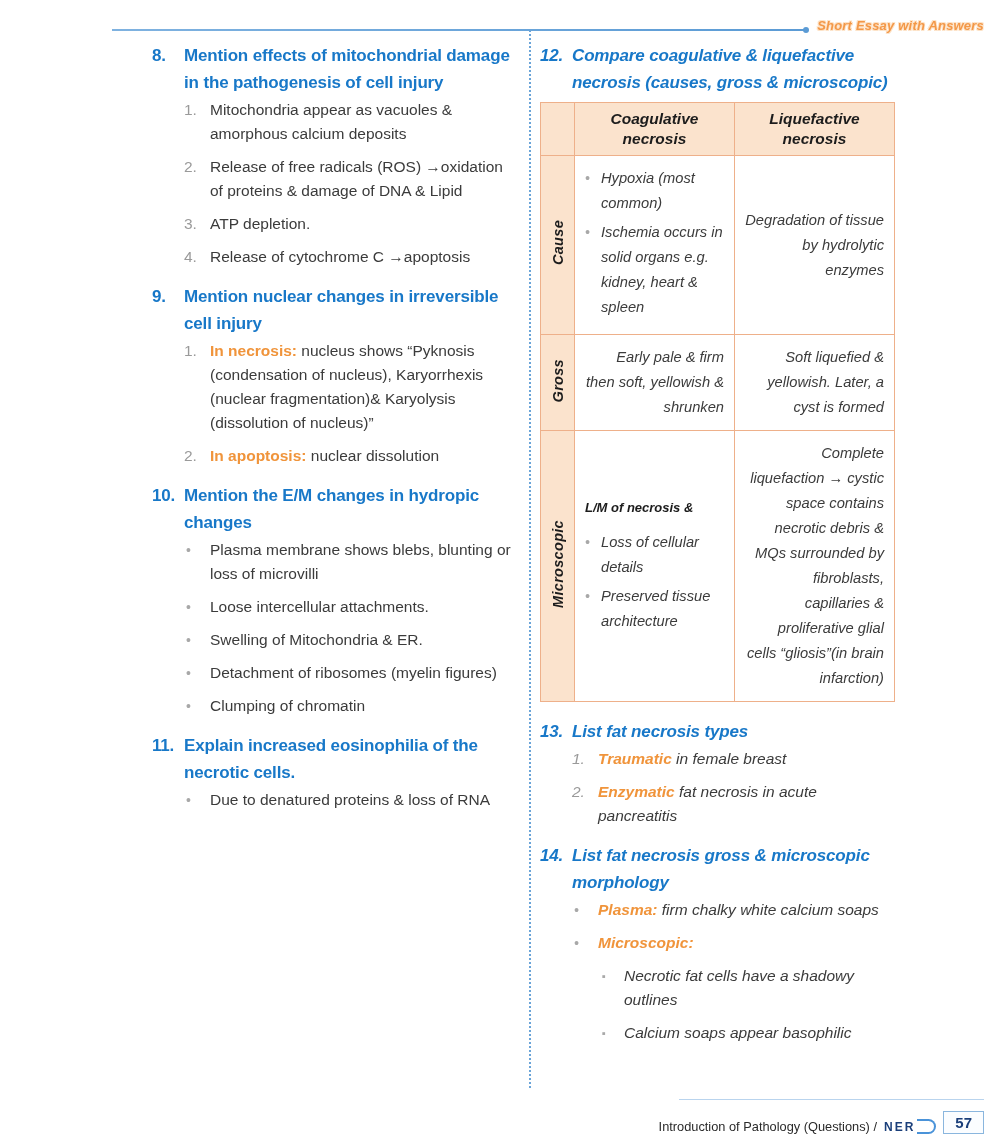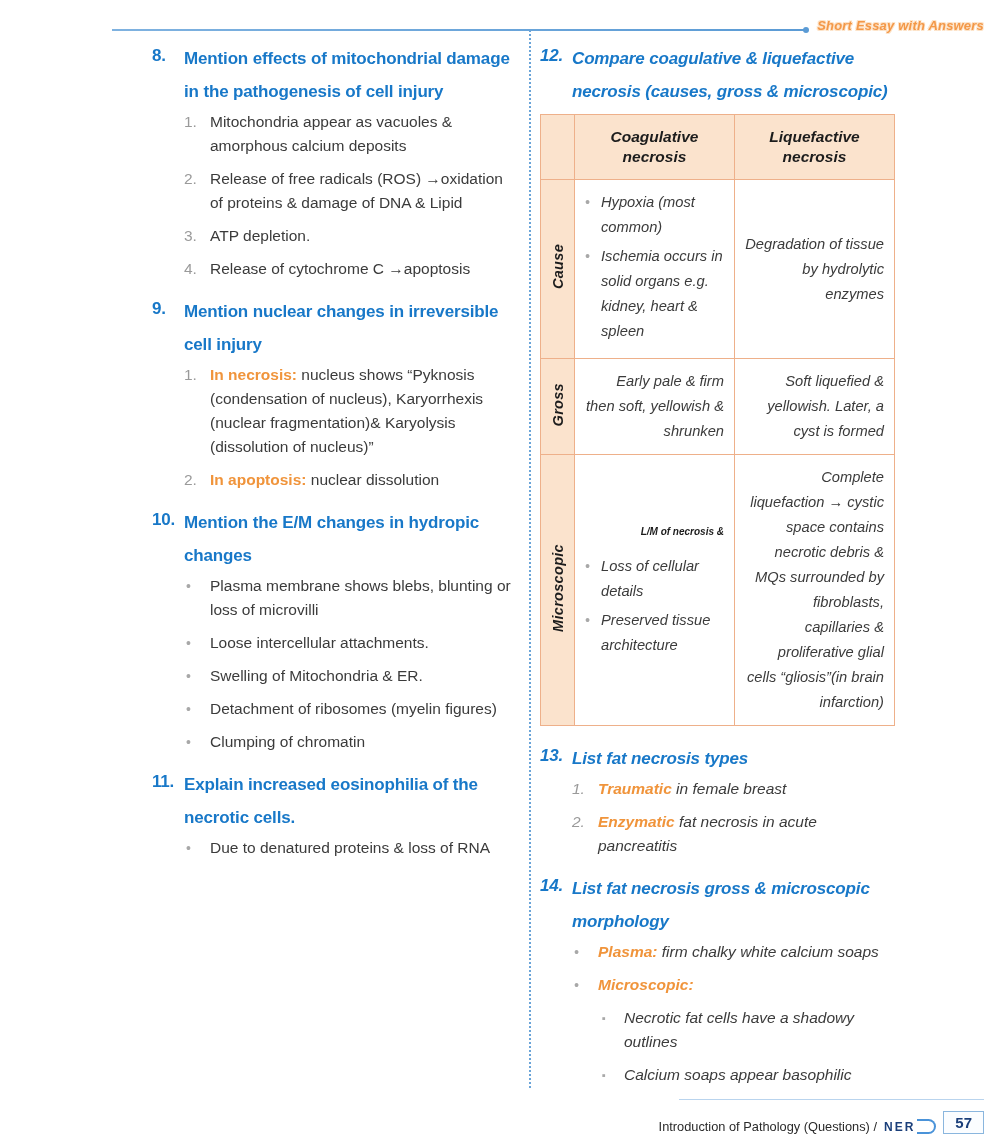--- a/index.html
+++ b/index.html
@@ -86,21 +86,21 @@
     font-size: 17px;
     line-height: 27px;
     min-width: 32px;
     flex: 0 0 32px;
     letter-spacing: -0.2px;
   }
   .q-title {
     color: #1878c8;
     font-weight: bold;
     font-size: 17px;
-    line-height: 33px;
+    line-height: 27px;
     letter-spacing: -0.15px;
   }
   .q-block { margin-bottom: 14px; }
 
   
   .ans-ol, .ans-ul, .ans-sub {
     list-style: none;
     margin: 0;
     padding: 0;
   }
@@ -145,21 +145,21 @@
   }
   .cmp-table th, .cmp-table td {
     border: 1px solid #eeb08a;
     vertical-align: middle;
   }
   .cmp-table thead th {
     background: #fbe3cd;
     color: #1c1c1c;
     font-size: 15.5px;
     font-weight: bold;
-    padding: 12px 6px;
+    padding: 6px 6px;
     text-align: center;
     line-height: 20px;
   }
   .cmp-table thead th.corner {
     width: 33px;
     padding: 0;
   }
   .row-label {
     background: #fbe3cd;
     width: 33px;
@@ -177,24 +177,24 @@
   }
   .cell {
     background: #ffffff;
     padding: 10px 10px;
     font-size: 14.7px;
     line-height: 25px;
     color: #3b3b3b;
   }
   .cell.center { text-align: right; }
   .cell-title {
-    text-align: right;
+    text-align: left;
     font-weight: bold;
     color: #1c1c1c;
-    font-size: 10px;
+    font-size: 13px;
     margin-bottom: 10px;
   }
   .cell ul {
     list-style: none;
     margin: 0;
     padding: 0;
   }
   .cell ul li {
     display: flex;
     margin-bottom: 4px;

